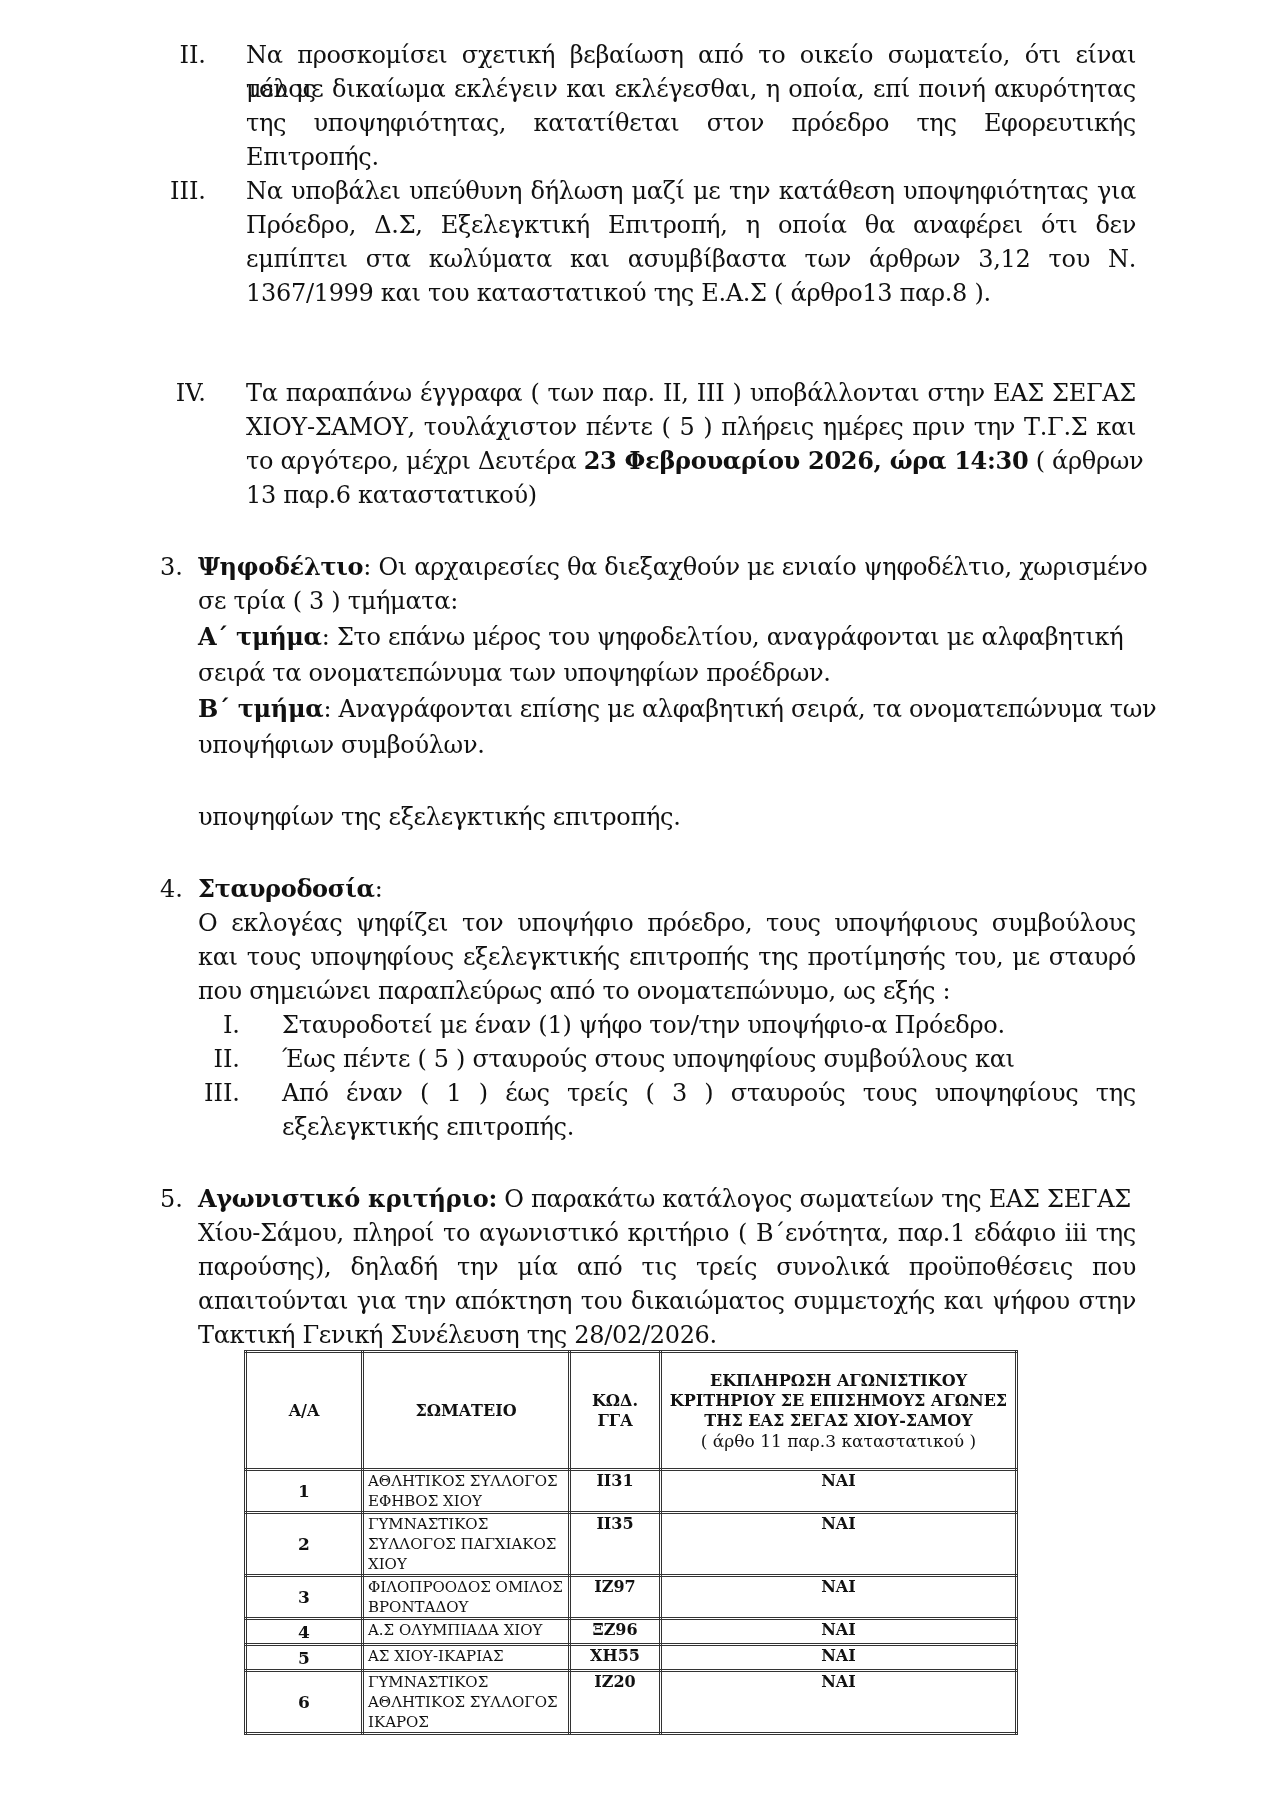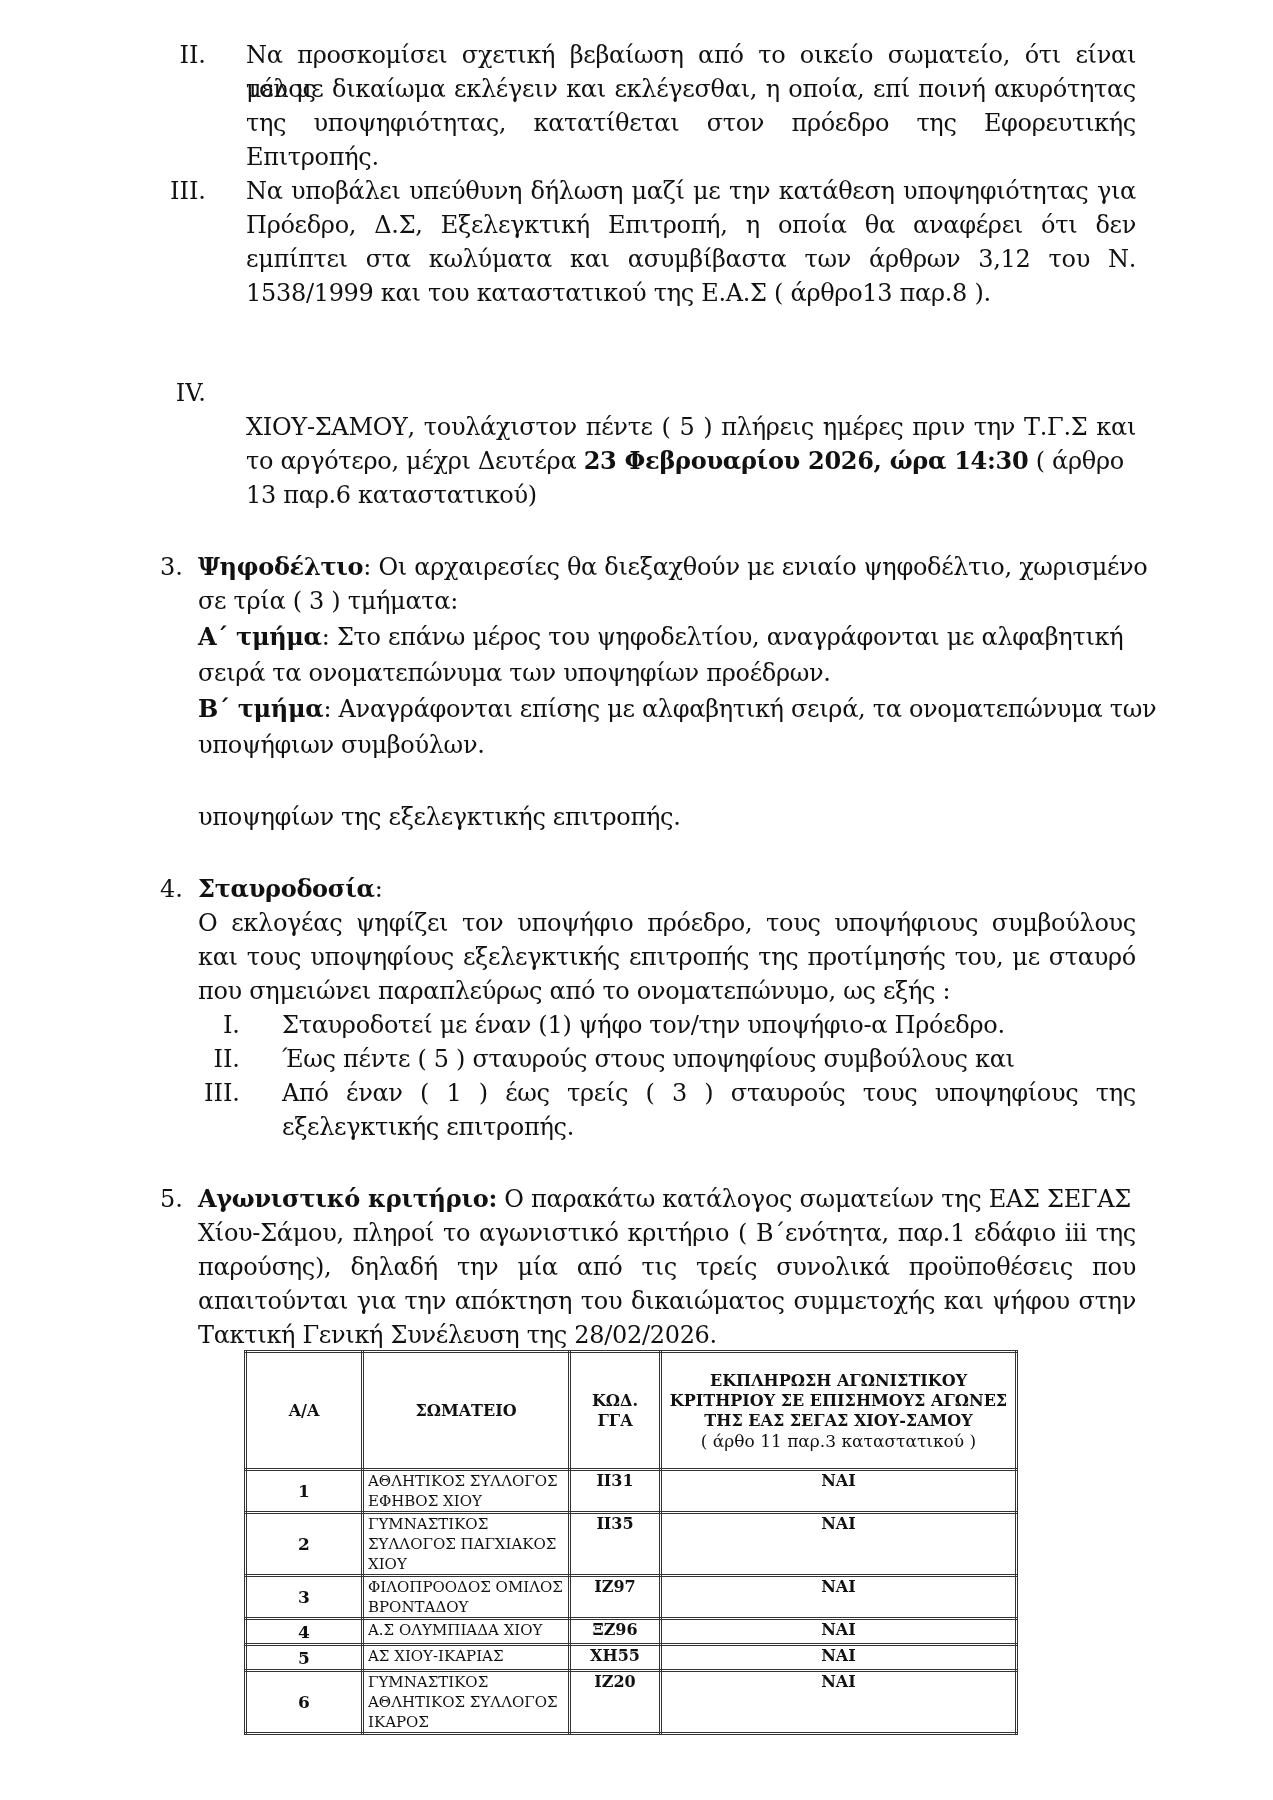--- a/index.html
+++ b/index.html
@@ -41,26 +41,27 @@
   <div class="roman" style="left:150px; width:56px; top:38px;">II.</div>
   <div class="line just" style="left:246px; width:890px; top:38px;">Να προσκομίσει σχετική βεβαίωση από το οικείο σωματείο, ότι είναι μέλος</div>
   <div class="line just" style="left:246px; width:890px; top:72px;">του με δικαίωμα εκλέγειν και εκλέγεσθαι, η οποία, επί ποινή ακυρότητας</div>
   <div class="line just" style="left:246px; width:890px; top:106px;">της υποψηφιότητας, κατατίθεται στον πρόεδρο της Εφορευτικής</div>
   <div class="line" style="left:246px; top:140px;">Επιτροπής.</div>
 
   <div class="roman" style="left:150px; width:56px; top:174px;">III.</div>
   <div class="line just" style="left:246px; width:890px; top:174px;">Να υποβάλει υπεύθυνη δήλωση μαζί με την κατάθεση υποψηφιότητας για</div>
   <div class="line just" style="left:246px; width:890px; top:208px;">Πρόεδρο, Δ.Σ, Εξελεγκτική Επιτροπή, η οποία θα αναφέρει ότι δεν</div>
   <div class="line just" style="left:246px; width:890px; top:242px;">εμπίπτει στα κωλύματα και ασυμβίβαστα των άρθρων 3,12 του Ν.</div>
-  <div class="line" style="left:246px; top:276px;">1538/1999 και του καταστατικού της Ε.Α.Σ ( άρθρο13 παρ.8 ).</div>
+  <div class="line" style="left:246px; top:276px;">1367/1999 και του καταστατικού της Ε.Α.Σ ( άρθρο13 παρ.8 ).</div>
 
   <div class="roman" style="left:150px; width:56px; top:376px;">IV.</div>
+  <div class="line just" style="left:246px; width:890px; top:376px;">Τα παραπάνω έγγραφα ( των παρ. ΙΙ, ΙΙΙ )  υποβάλλονται στην ΕΑΣ ΣΕΓΑΣ</div>
   <div class="line just" style="left:246px; width:890px; top:410px;">ΧΙΟΥ-ΣΑΜΟΥ, τουλάχιστον πέντε ( 5 ) πλήρεις ημέρες πριν την Τ.Γ.Σ και</div>
   <div class="line" style="left:246px; width:890px; top:444px;">
-    <span>το αργότερο, μέχρι Δευτέρα </span><b>23 Φεβρουαρίου 2026, ώρα 14:30</b><span> ( άρθρο</span>
+    <span>το αργότερο, μέχρι Δευτέρα </span><b>23 Φεβρουαρίου 2026, ώρα 14:30</b><span> ( άρθρων</span>
   </div>
   <div class="line" style="left:246px; top:478px;">13 παρ.6 καταστατικού)</div>
 
   <div class="num" style="left:160px; top:550px;">3.</div>
   <div class="line" style="left:198px; width:938px; top:550px;">
     <b>Ψηφοδέλτιο</b><span>: Οι αρχαιρεσίες θα διεξαχθούν με ενιαίο ψηφοδέλτιο, χωρισμένο</span>
   </div>
   <div class="line" style="left:198px; top:584px;">σε τρία ( 3 ) τμήματα:</div>
 
   <div class="line" style="left:198px; width:938px; top:620px;">

